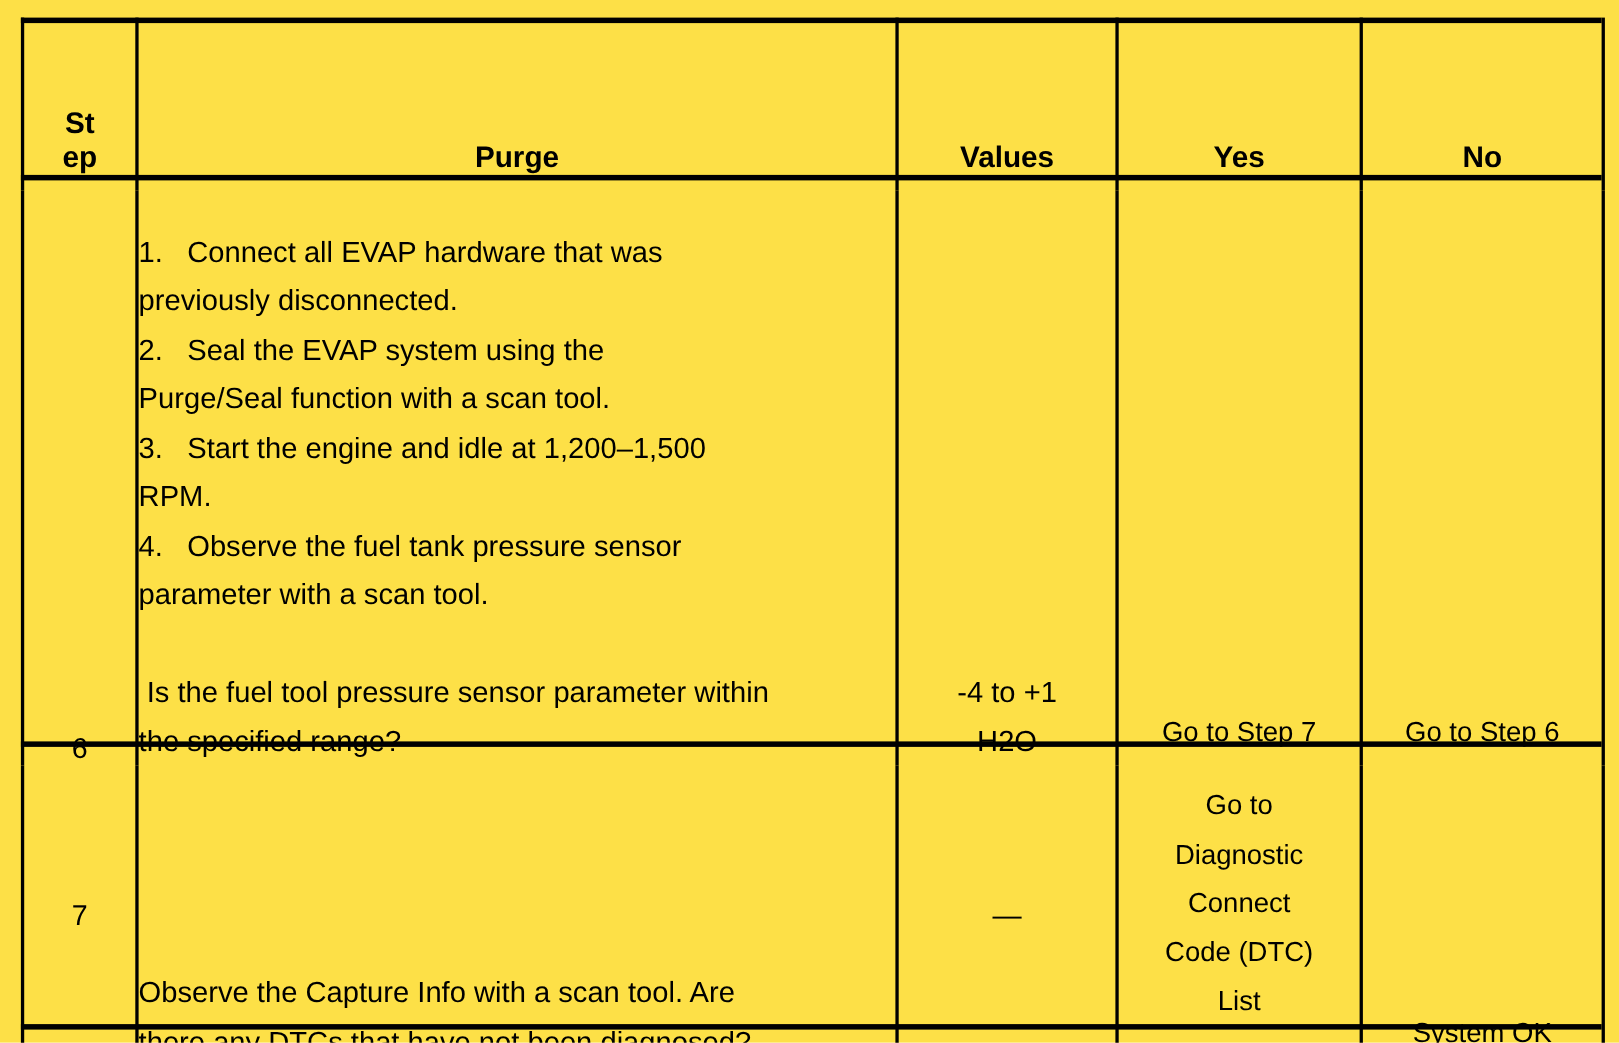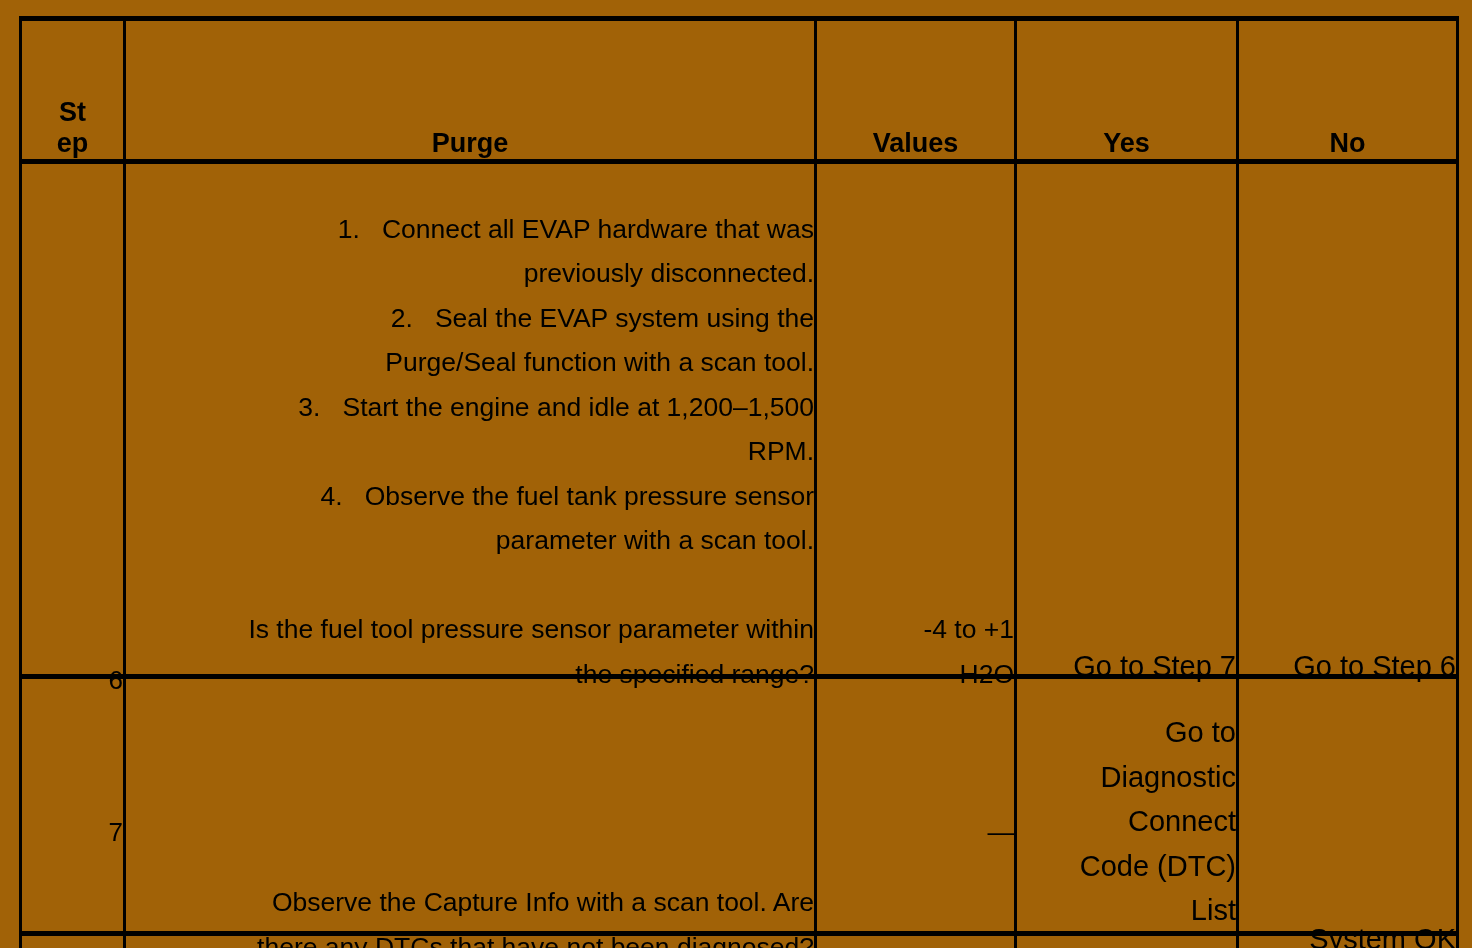--- a/index.html
+++ b/index.html
@@ -12,21 +12,21 @@
     height: 948px;
     font-family: "Liberation Sans", sans-serif;
     color: #000000;
     overflow: hidden;
   }
 
   .page {
     position: relative;
     width: 1472px;
     height: 948px;
-    background: #a16207;
+    background: #fde047;
   }
 
   
   .diag-table {
     position: absolute;
     left: 19px;
     top: 16px;
     width: 1437px;
     border-collapse: collapse;
     table-layout: fixed;
@@ -34,21 +34,20 @@
 
   .diag-table td,
   .diag-table th {
     border-left: 3px solid #000;
     border-right: 3px solid #000;
     border-top: 0;
     border-bottom: 0;
     padding: 0;
     vertical-align: bottom;
     font-weight: normal;
-    text-align: right;
   }
 
   
   col.c-step   { width: 104px; }
   col.c-action { width: 691px; }
   col.c-values { width: 200px; }
   col.c-yes    { width: 222px; }
   col.c-no     { width: 220px; }
 
   
@@ -109,21 +108,21 @@
   .cell-values {
     text-align: center;
     vertical-align: middle;
     font-size: 26.5px;
     line-height: 44.5px;
   }
   .cell-values .line { display: block; }
 
   .cell-branch {
     text-align: center;
-    font-size: 29px;
+    font-size: 25px;
     line-height: 44.5px;
   }
   .cell-branch .line { display: block; }
   .cell-branch.bottom { vertical-align: bottom; padding-bottom: 8px; }
   .cell-branch.topset { vertical-align: top; padding-top: 14px; }
 
   .row7 .cell-action {
     padding-top: 16px;
   }
   .row7 .cell-step { vertical-align: middle; }

